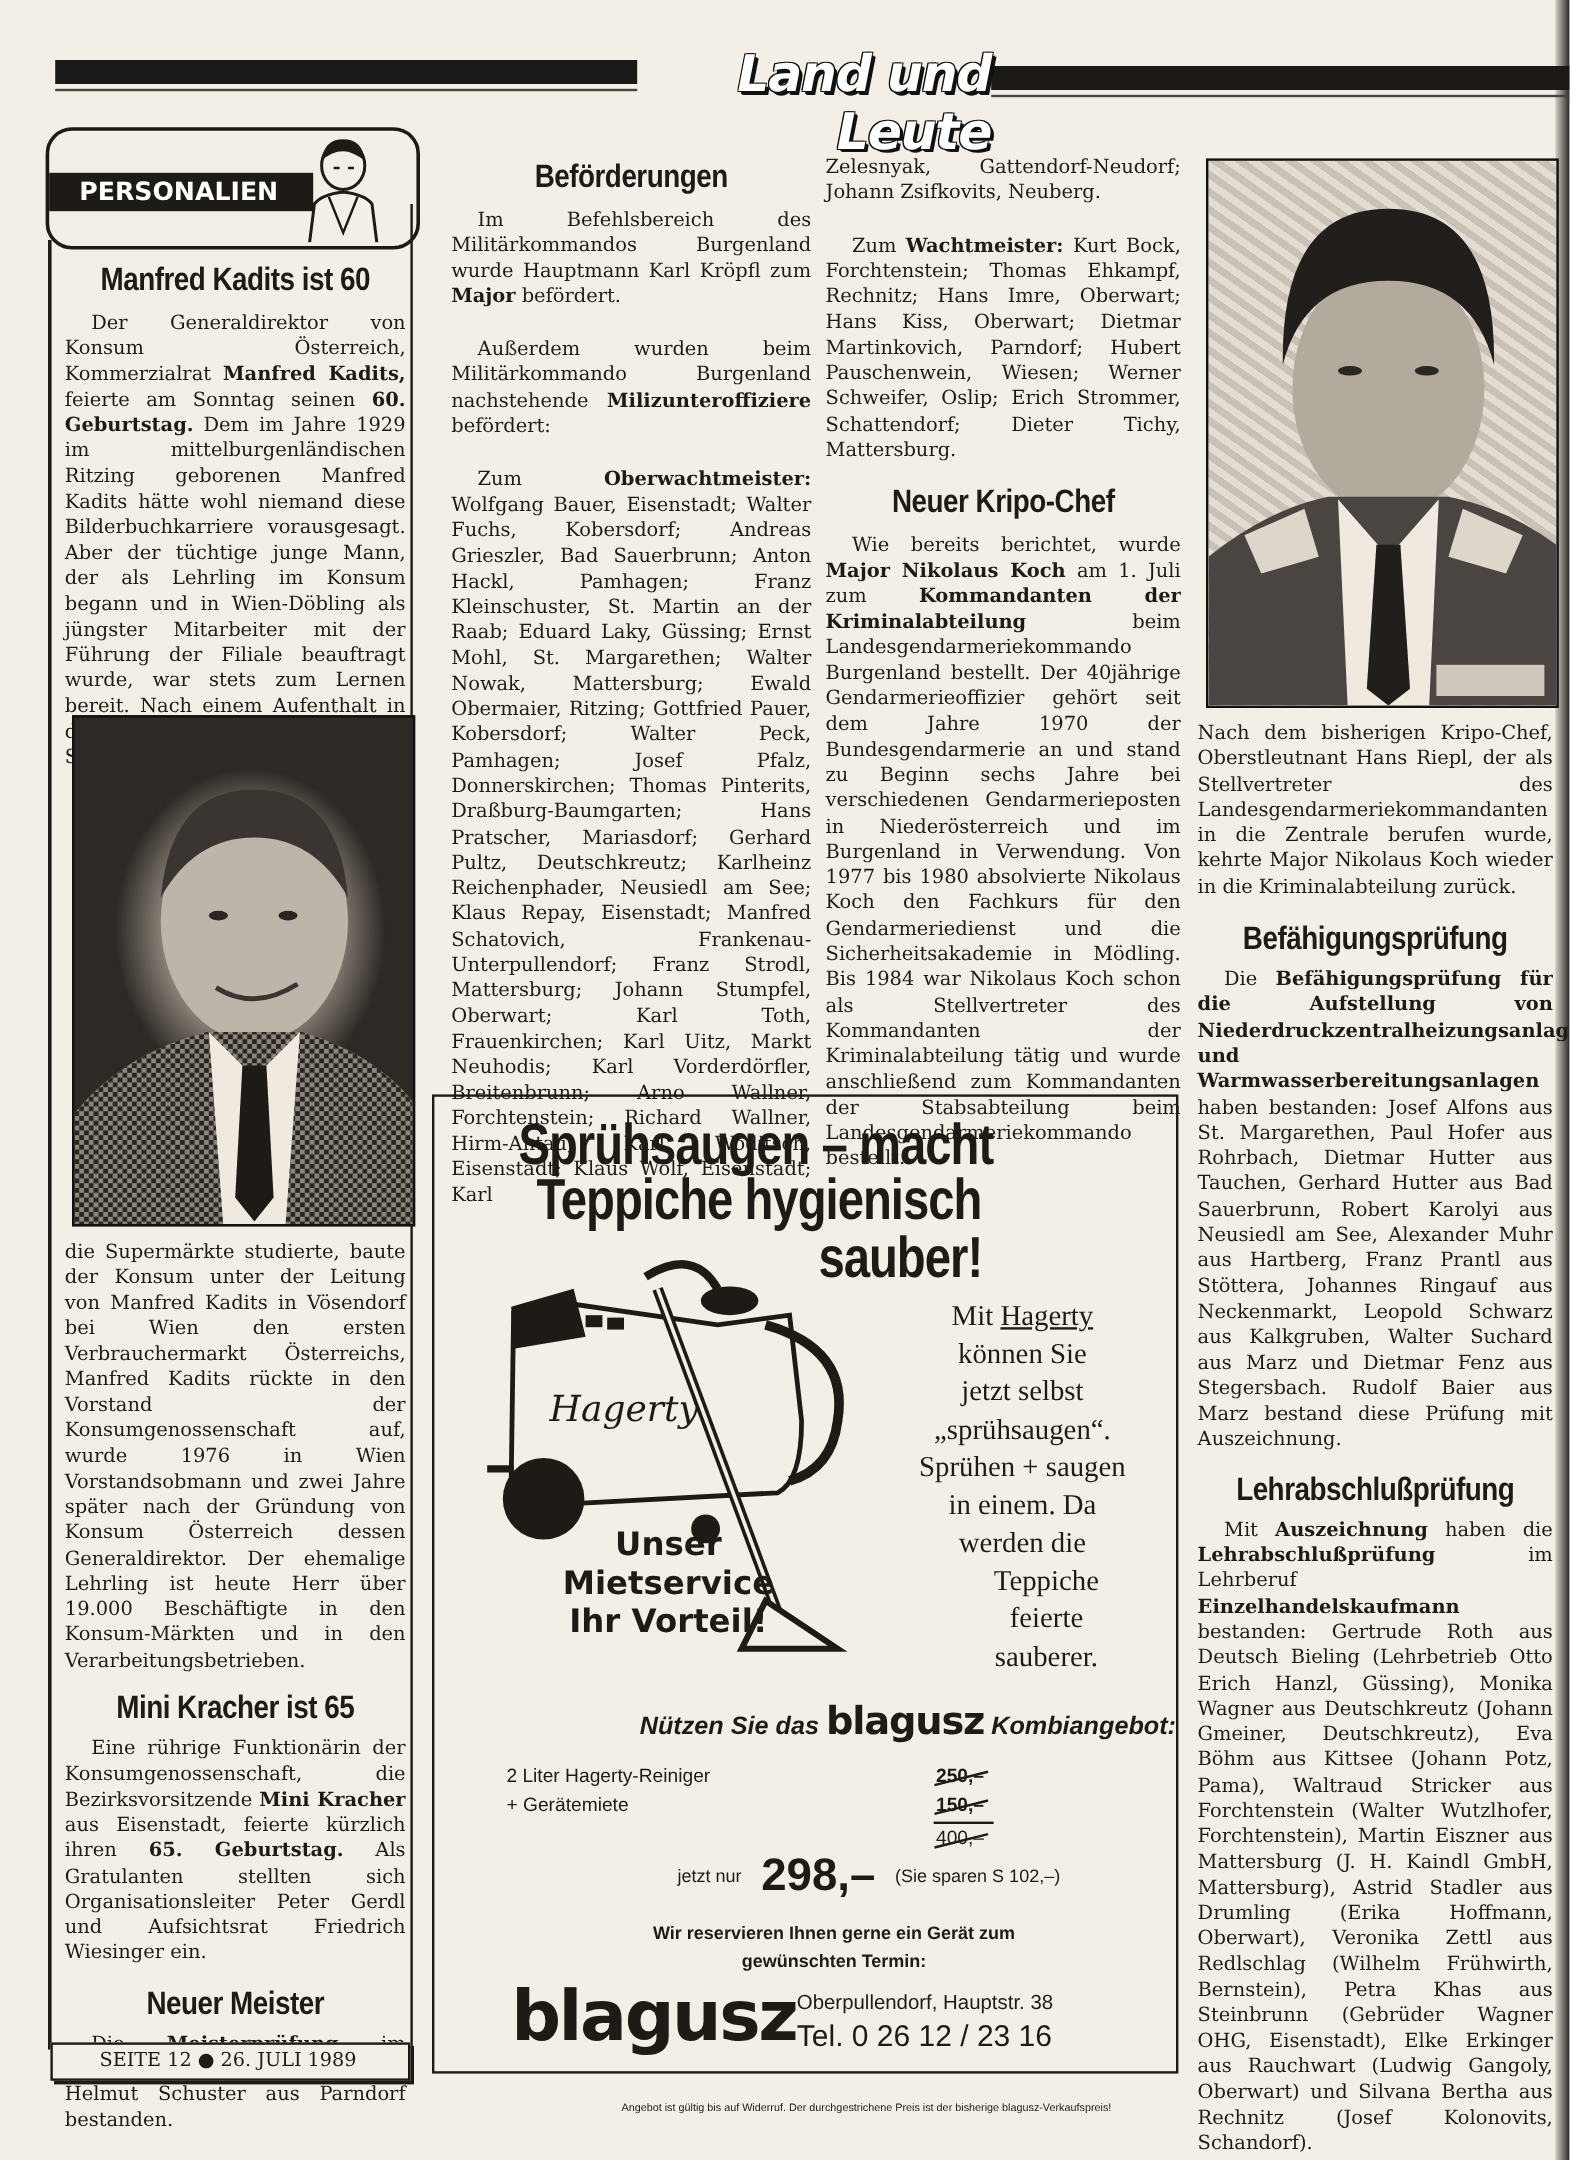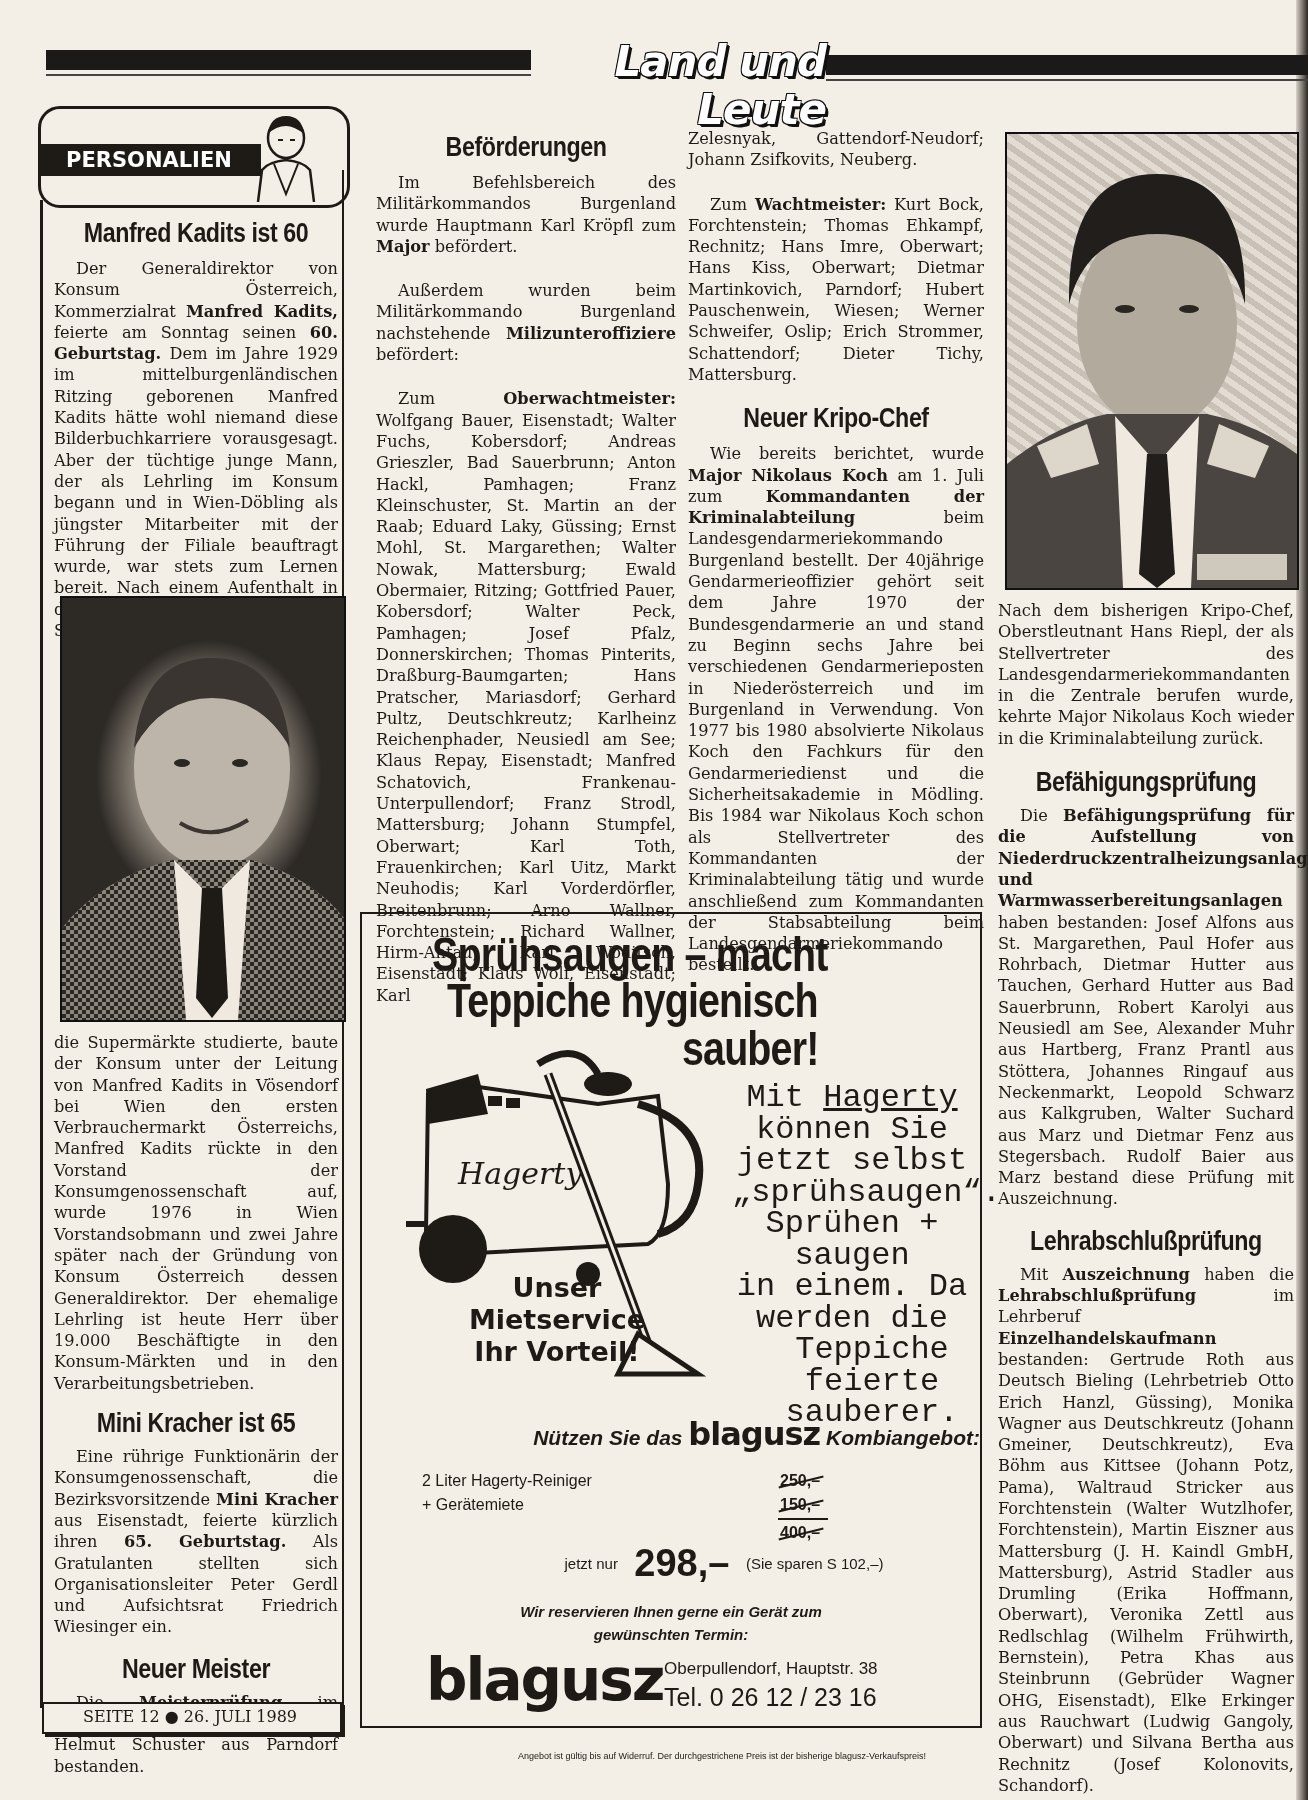--- a/index.html
+++ b/index.html
@@ -62,21 +62,21 @@
   
   .page-box { left: 42px; top: 1702px; width: 296px; height: 28px; border: 2px solid #1e1a16; background: #f4efe6;
     box-shadow: 3px 3px 0 #1e1a16; }
   .page-text { left: 42px; top: 1706px; width: 296px; text-align: center;
     font-family: "DejaVu Serif", serif; font-size: 16px; line-height: 22px; }
 
   
   .ad { left: 360px; top: 912px; width: 618px; height: 812px; border: 2px solid #1e1a16; }
   .ad-head { font-family: "Liberation Sans", sans-serif; font-weight: bold; color: #1e1a16; position: absolute;
     font-size: 48px; line-height: 46px; letter-spacing: -1px; transform: scaleX(0.82); transform-origin: left top; }
-  .ad-copy { font-family: Liberation Mono, monospace; font-weight: 300; font-size: 32px; line-height: 31.5px; text-align: center; position: absolute; }
+  .ad-copy { font-family: Liberation Serif, serif; font-weight: 300; font-size: 24px; line-height: 31.5px; text-align: center; position: absolute; }
   .ad-unser { font-family: "DejaVu Sans", sans-serif; font-weight: bold; font-size: 27px; line-height: 32px; text-align: center; position: absolute; }
   .ad-sans { font-family: "Liberation Sans", sans-serif; position: absolute; }
   .strike { position: relative; display: inline-block; }
   .strike::after { content: ""; position: absolute; left: -2px; right: -4px; top: 52%; height: 1.5px; background: #1e1a16; transform: rotate(-14deg); }
 </style>
 </head>
 <body>
 
 <div class="abs right-edge"></div>
 <div class="abs mast-bar-l"></div>
@@ -216,29 +216,29 @@
 
   <div class="ad-sans" style="left:0;top:500px;width:618px;text-align:right;font-style:italic;font-weight:bold;font-size:21px;line-height:40px;">
     <span>Nützen Sie das </span><span style="font-style:normal;font-family:'DejaVu Sans',sans-serif;font-size:32px;letter-spacing:-1px;">blagusz</span><span> Kombiangebot:</span>
   </div>
 
   <div class="ad-sans" style="left:60px;top:556px;font-size:16px;line-height:22px;">2 Liter Hagerty-Reiniger</div>
   <div class="ad-sans" style="left:60px;top:580px;font-size:16px;line-height:22px;">+ Gerätemiete</div>
   <div class="ad-sans" style="left:418px;top:556px;font-size:16px;font-weight:bold;line-height:22px;"><span class="strike">250,–</span></div>
   <div class="ad-sans" style="left:418px;top:580px;font-size:16px;font-weight:bold;line-height:22px;"><span class="strike">150,–</span></div>
   <div class="abs" style="left:416px;top:604px;width:50px;height:1.5px;background:#1e1a16;"></div>
-  <div class="ad-sans" style="left:418px;top:608px;font-size:16px;font-weight:bold;line-height:22px;"><span class="strike">400,–</span></div>
+  <div class="ad-sans" style="left:418px;top:608px;font-size:16px;font-weight:normal;line-height:22px;"><span class="strike">400,–</span></div>
 
   <div class="ad-sans" style="left:0;top:628px;width:724px;text-align:center;">
     <span style="font-size:15px;vertical-align:middle;">jetzt nur</span>
     <span style="font-size:38px;font-weight:bold;vertical-align:middle;margin:0 12px;">298,–</span>
     <span style="font-size:15px;vertical-align:middle;">(Sie sparen S 102,–)</span>
   </div>
 
-  <div class="ad-sans" style="left:0;top:686px;width:618px;text-align:center;font-style:italic;font-weight:bold;font-size:15px;line-height:23px;">
+  <div class="ad-sans" style="left:0;top:686px;width:618px;text-align:center;font-weight:bold;font-size:15px;line-height:23px;padding-left:24px;">
     <div>Wir reservieren Ihnen gerne ein Gerät zum</div>
     <div>gewünschten Termin:</div>
   </div>
 
   <div class="abs" style="left:64px;top:734px;font-family:'DejaVu Sans',sans-serif;font-weight:bold;font-size:58px;line-height:64px;letter-spacing:-2px;">blagusz</div>
   <div class="ad-sans" style="left:302px;top:744px;font-size:17px;line-height:22px;">Oberpullendorf, Hauptstr. 38</div>
   <div class="ad-sans" style="left:302px;top:768px;font-size:25px;line-height:30px;">Tel. 0 26 12 / 23 16</div>
   <div class="ad-sans" style="left:0;top:836px;width:720px;text-align:center;font-size:9px;line-height:12px;">Angebot ist gültig bis auf Widerruf. Der durchgestrichene Preis ist der bisherige blagusz-Verkaufspreis!</div>
 </div>
 

